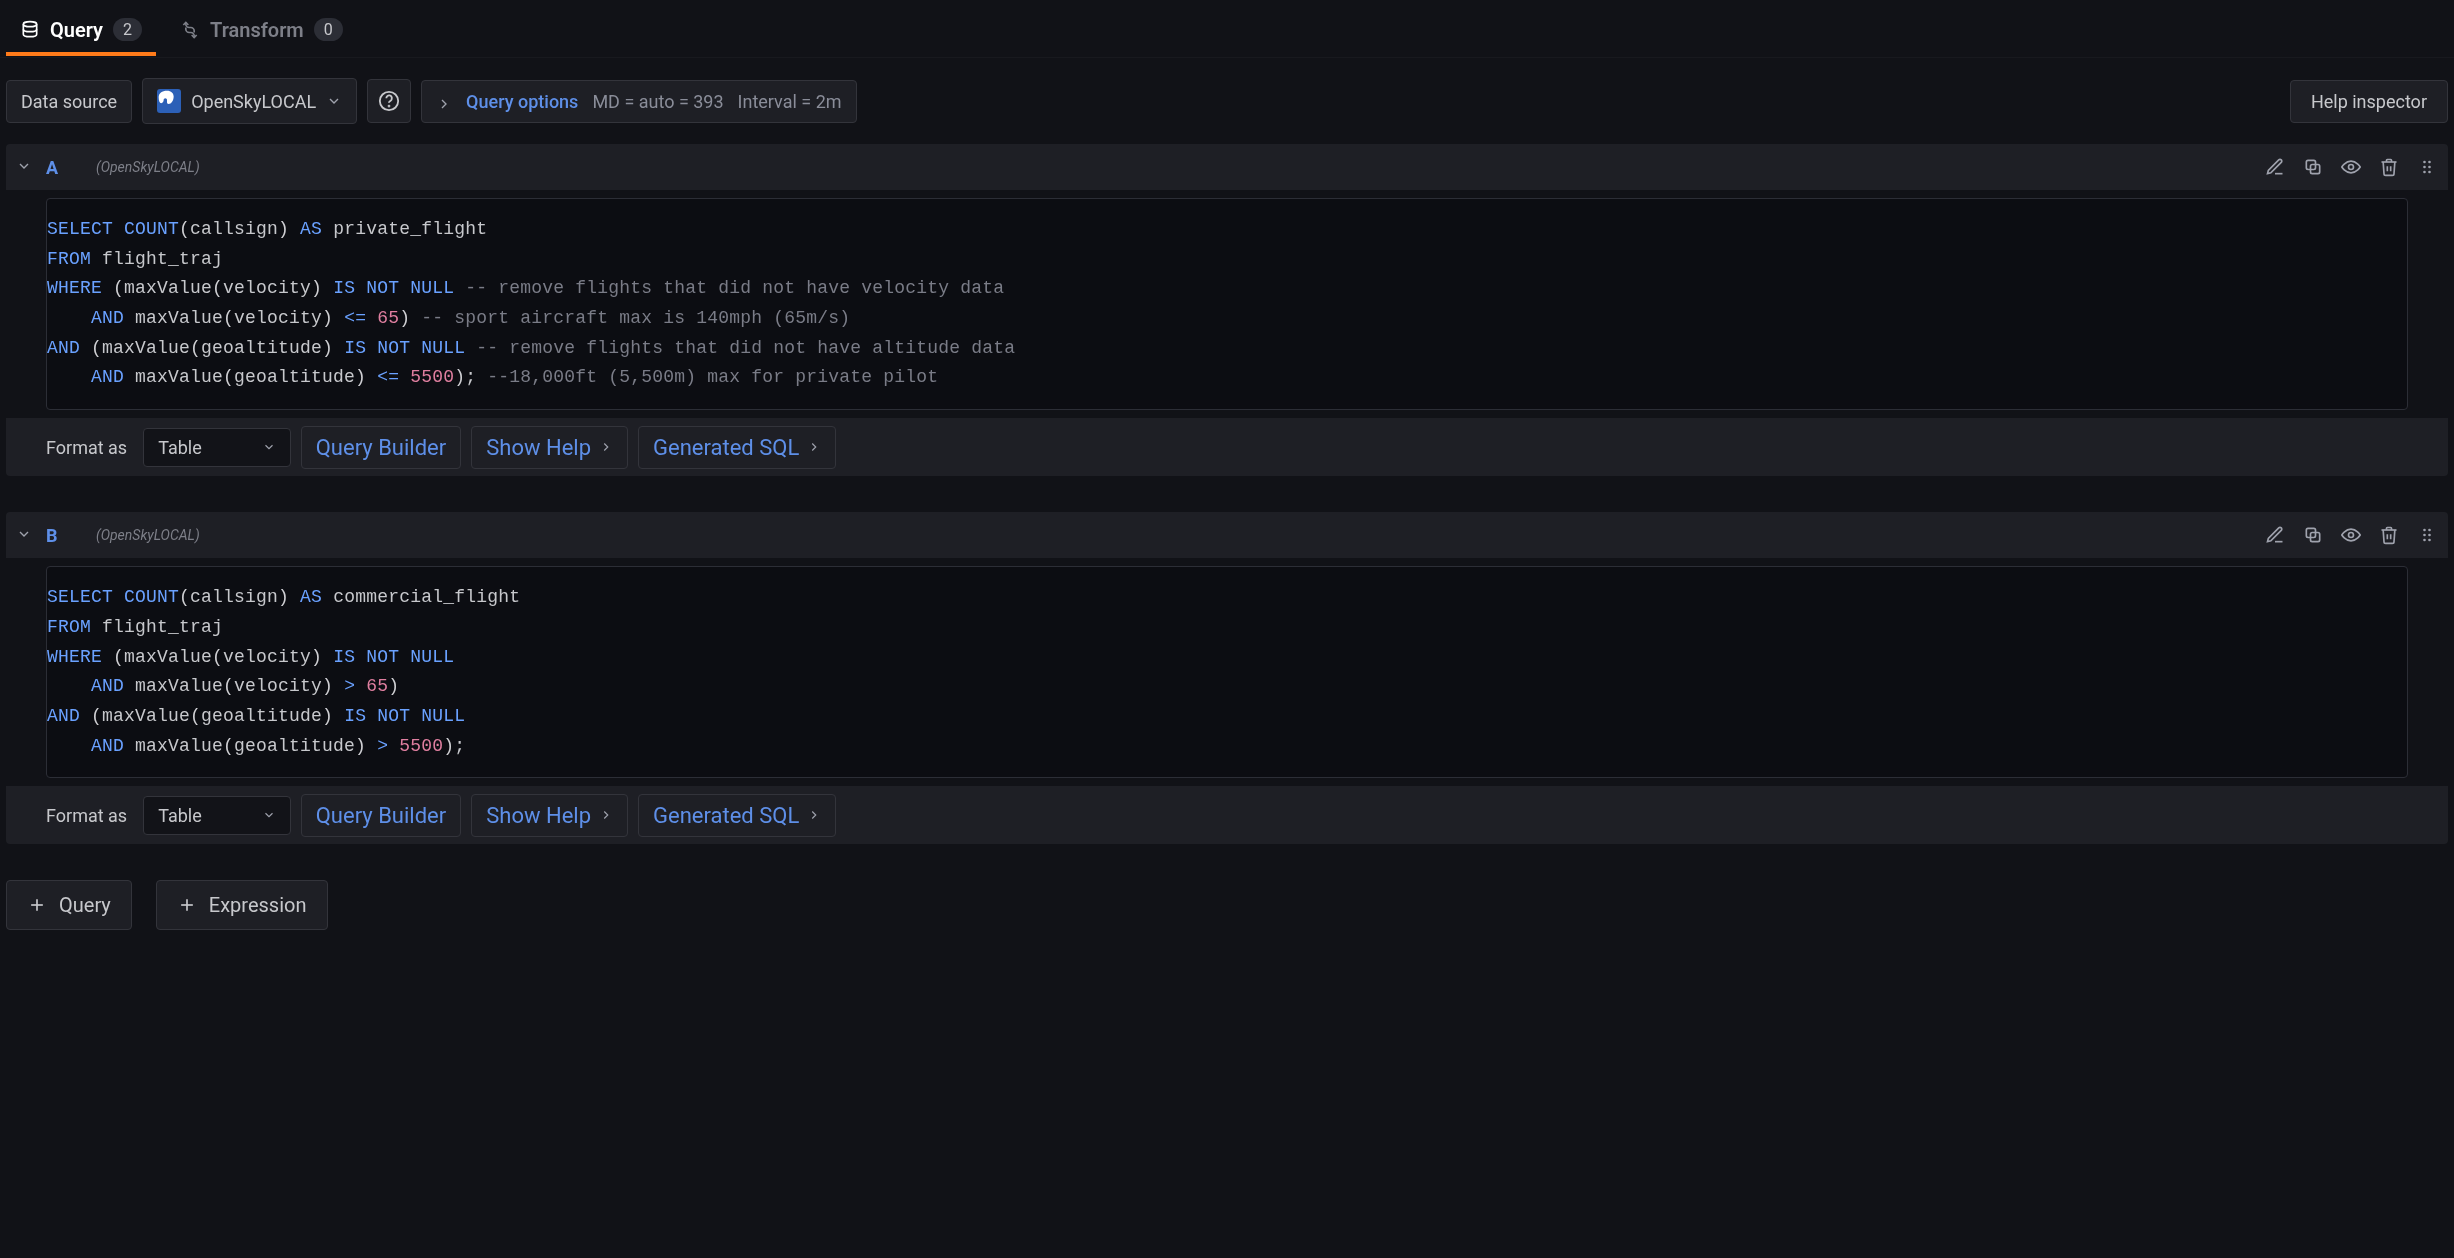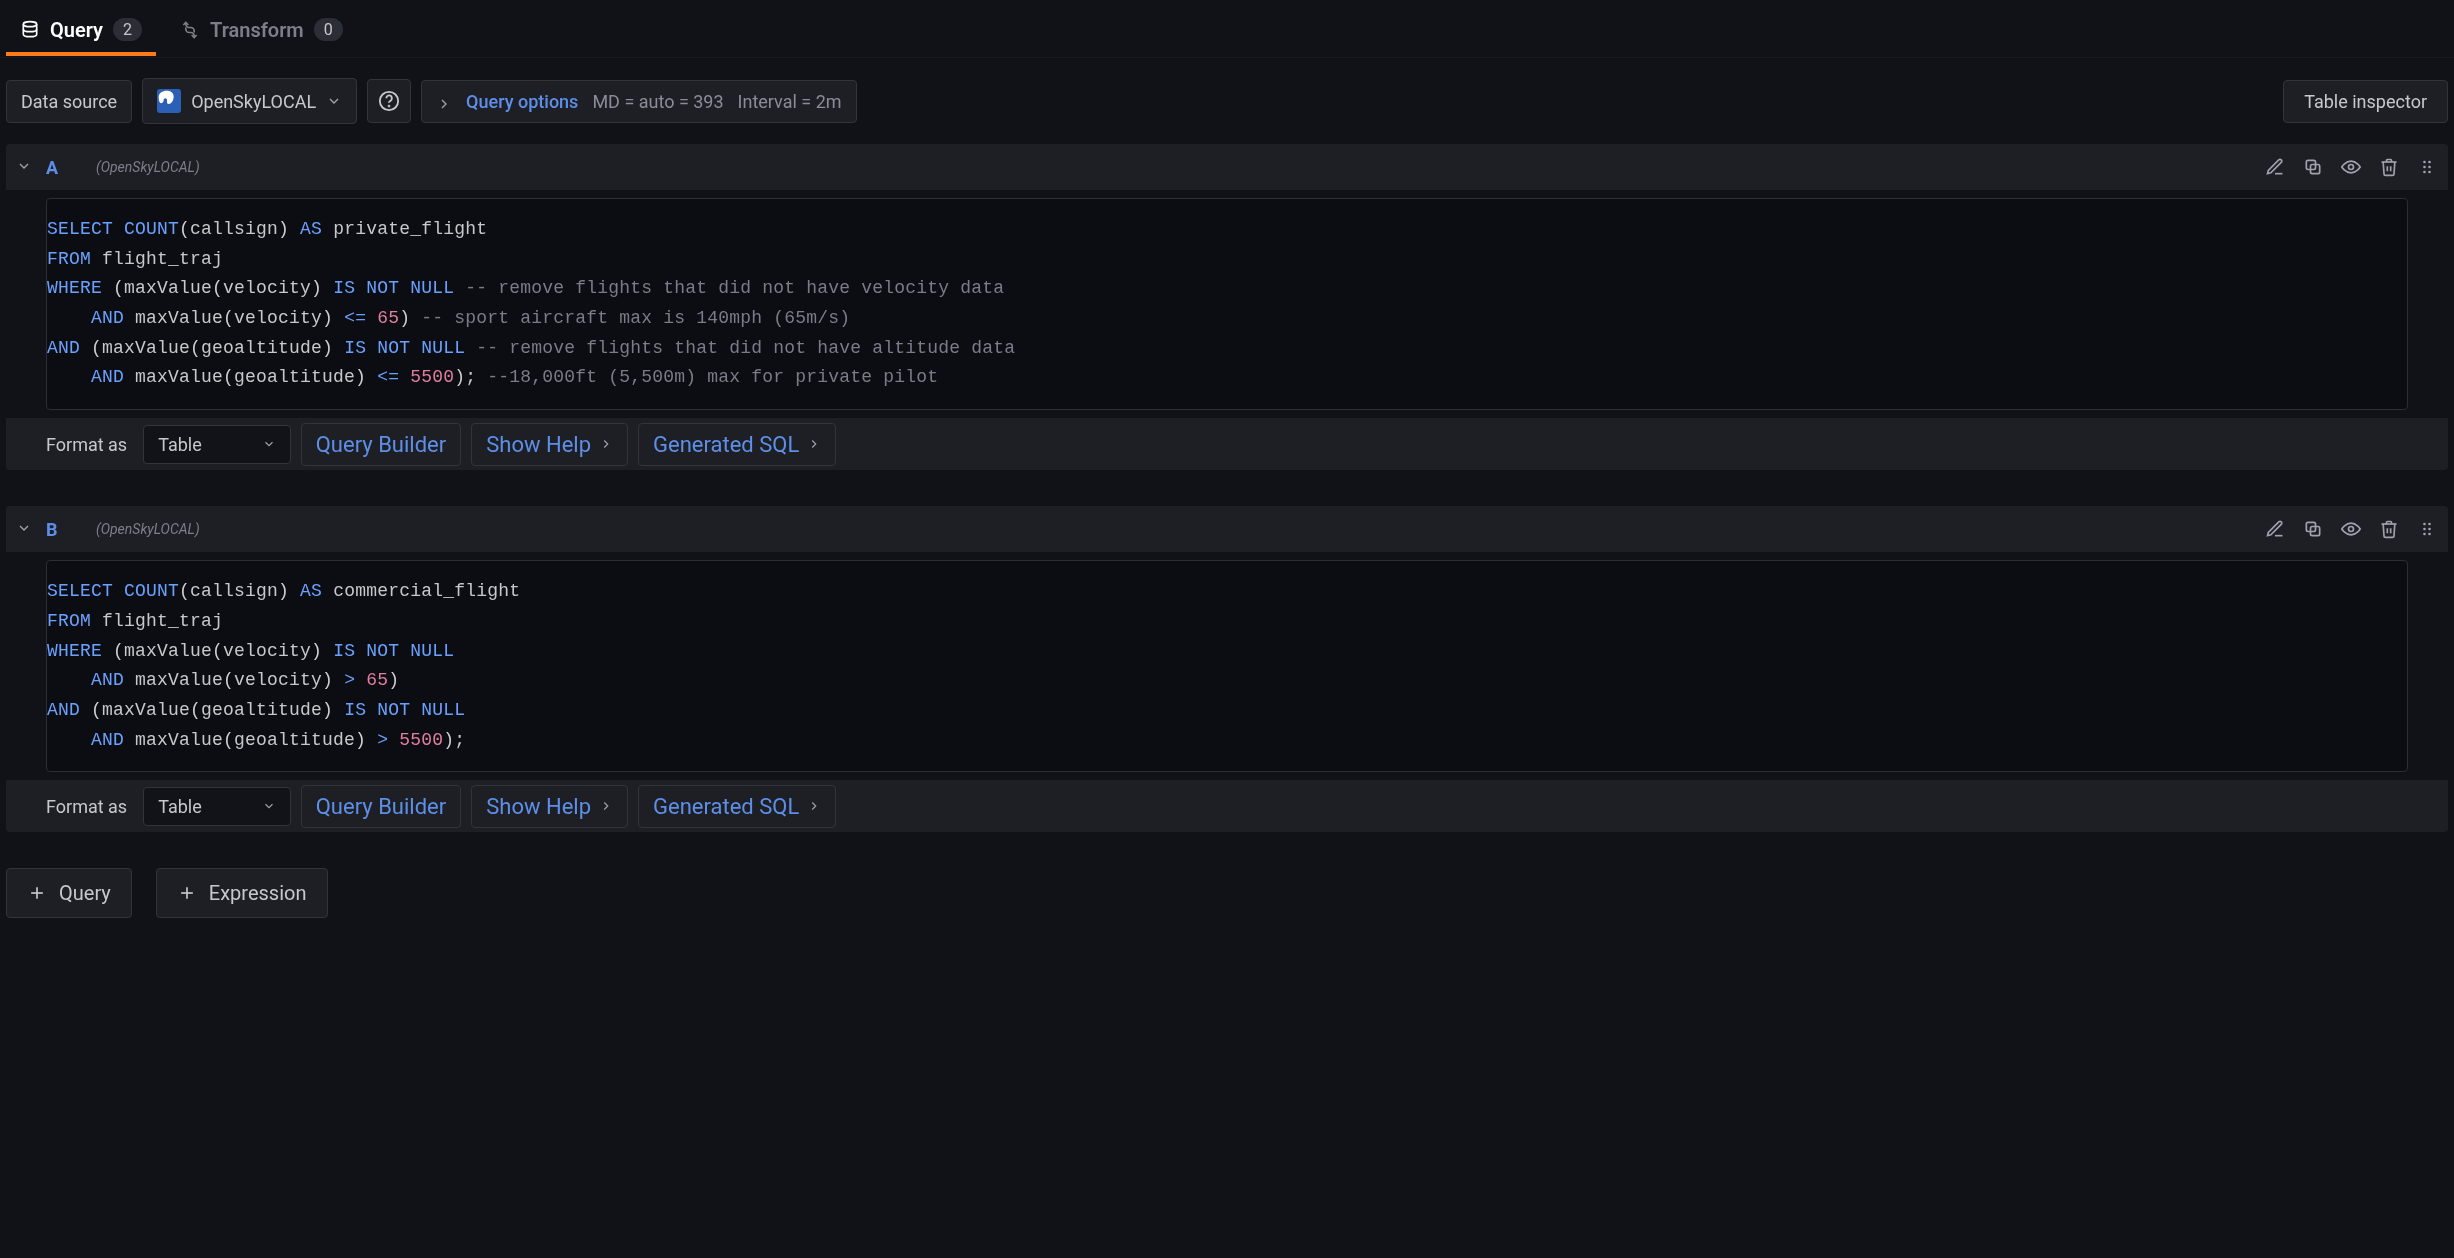--- a/index.html
+++ b/index.html
@@ -139,21 +139,21 @@
   .tok-num { color: #e07fa0; }
   .tok-comment { color: #7a7c87; }
 
   .qfooter {
     background: #1e1f25;
     border-radius: 0 0 4px 4px;
     display: flex;
     align-items: center;
     gap: 10px;
     padding: 6px 40px 6px 40px;
-    height: 52px;
+    height: 58px;
   }
   .qfooter .label { color: #c7c8cc; font-size: 18px; margin-right: 6px; }
   .qfooter .select {
     background: #121318;
     border: 1px solid #33343b;
     border-radius: 4px;
     padding: 8px 14px;
     display: inline-flex;
     align-items: center;
     gap: 60px;
@@ -254,21 +254,21 @@
       <svg viewBox="0 0 24 24" width="16" height="16" fill="none" stroke="#9fa2ad" stroke-width="2">
           <polyline points="9 18 15 12 9 6"></polyline>
         </svg>
     </span>
     <span class="link-text">Query options</span>
     <span class="meta">MD = auto = 393</span>
     <span class="meta">Interval = 2m</span>
   </div>
   <div class="flex-spacer"></div>
   <div class="inspector-btn">
-    <span>Table inspector</span>
+    <span>Help inspector</span>
   </div>
 </div>
 
 <div id="queries-mount">
     <div class="query-card">
     <div class="qhead">
       <span class="chev-icon">
         <svg viewBox="0 0 24 24" width="16" height="16" fill="none" stroke="#9fa2ad" stroke-width="2">
             <polyline points="6 9 12 15 18 9"></polyline>
           </svg>

